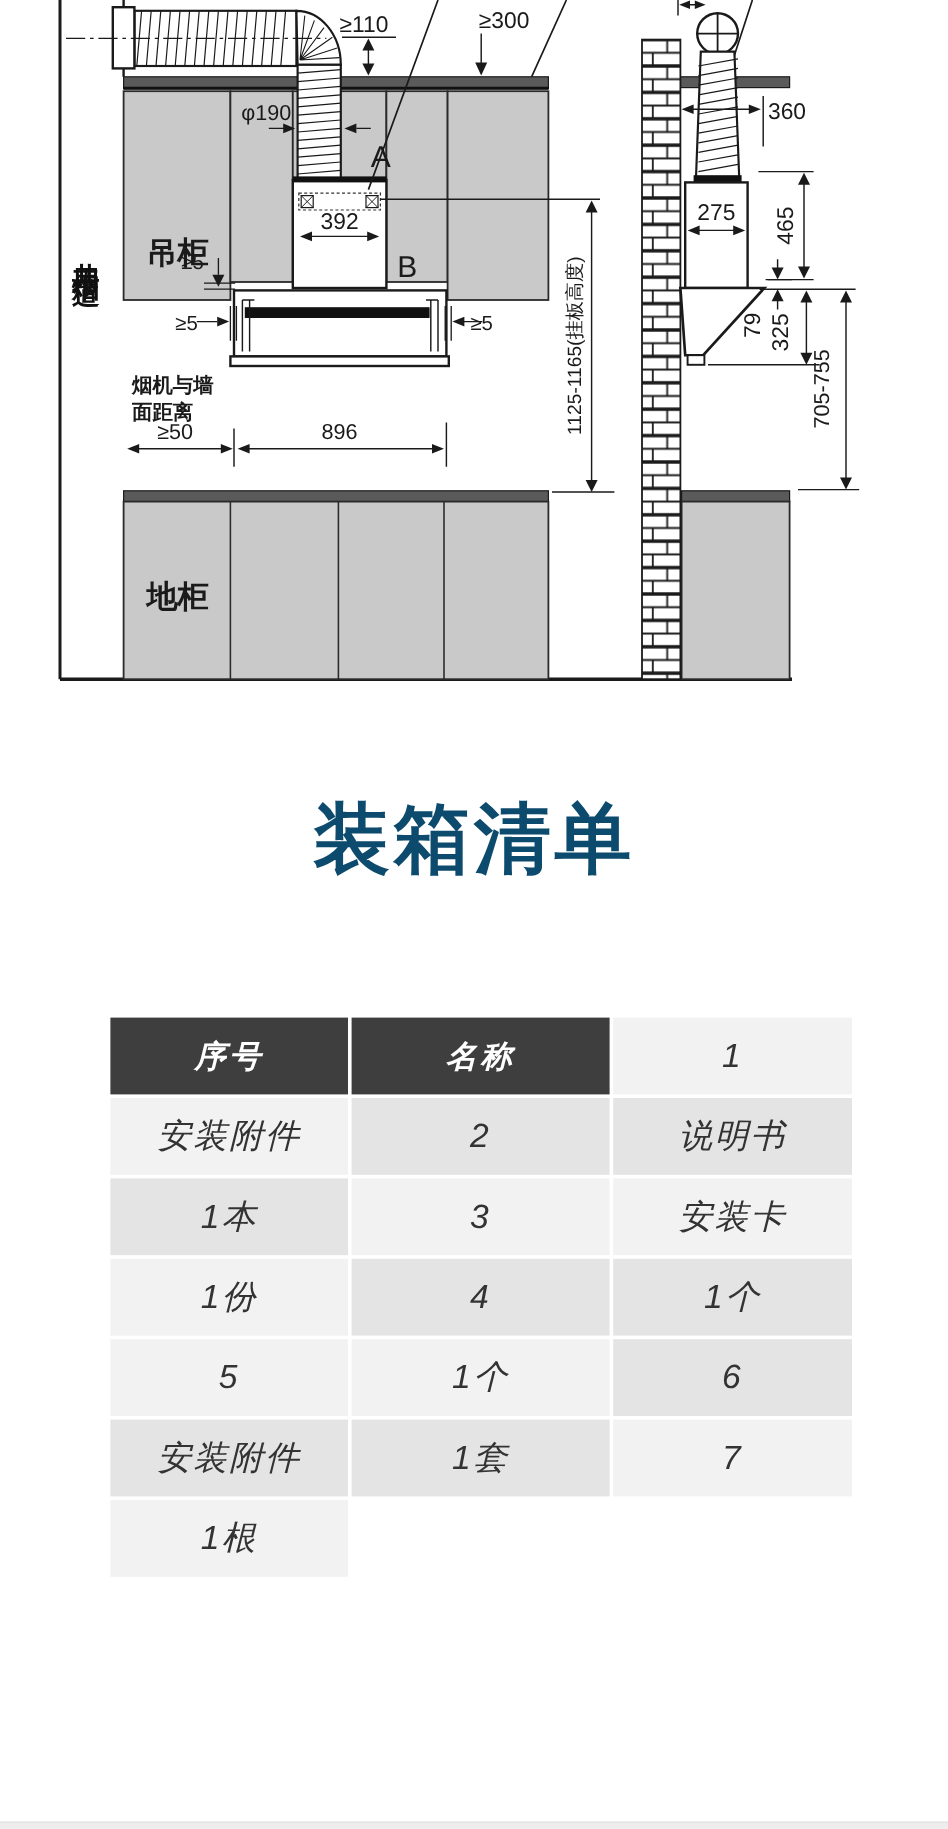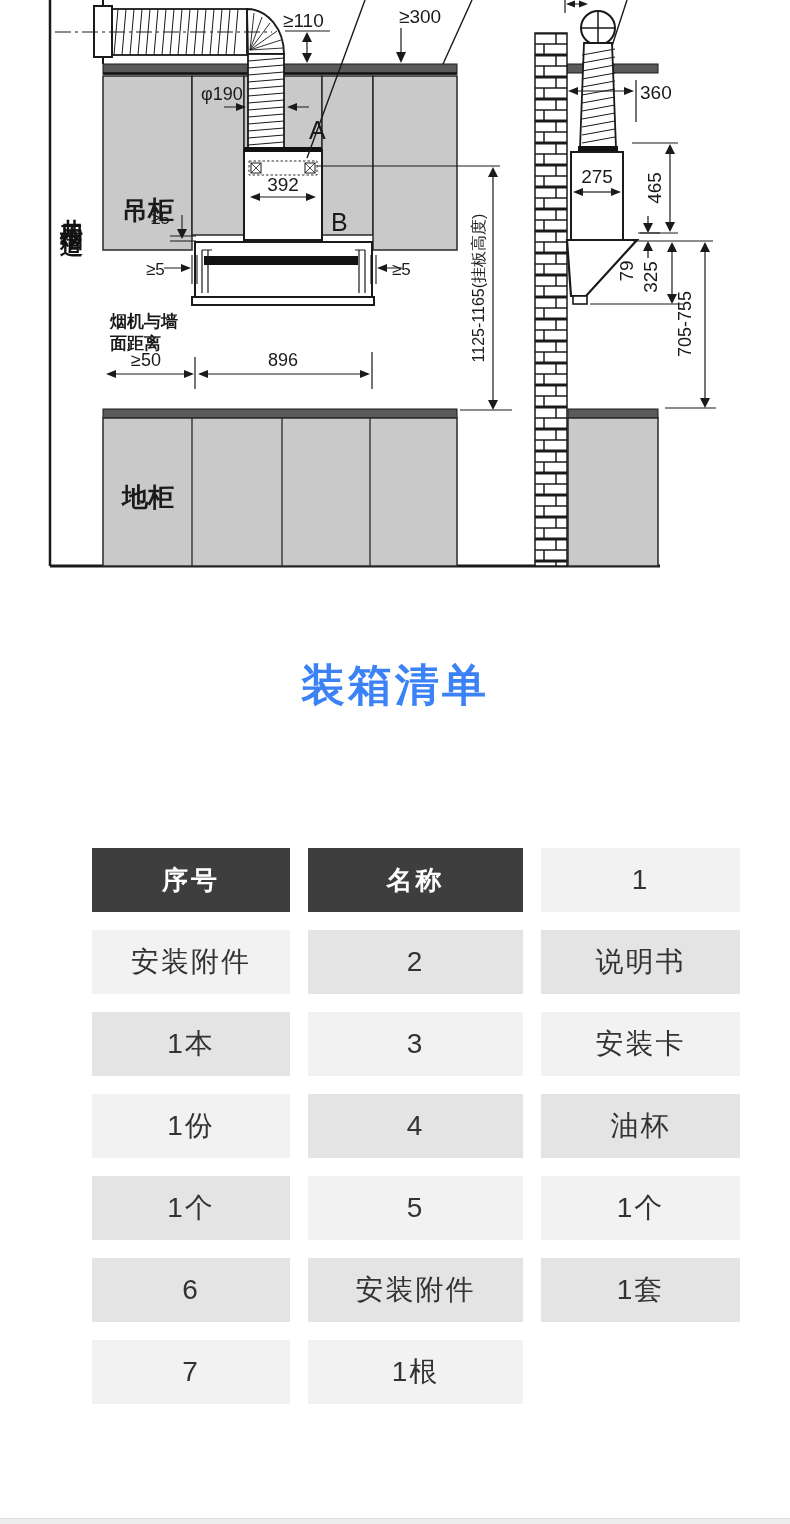--- a/index.html
+++ b/index.html
@@ -8,25 +8,25 @@
     font-family:"Liberation Sans","DejaVu Sans",sans-serif;color:#111;
   }
   #diagram-wrap{position:absolute;left:0;top:0;width:674px;height:575px;}
   svg text{font-family:"Liberation Sans","DejaVu Sans",sans-serif;fill:#1a1a1a;}
   .flue-label{
     position:absolute;left:57px;top:200px;writing-mode:vertical-rl;text-orientation:upright;
     font-size:23px;font-weight:700;letter-spacing:5px;color:#111;
   }
   .page-title{
     position:absolute;left:0;top:656px;width:790px;text-align:center;
-    font-size:44px;font-weight:900;letter-spacing:3px;color:#3b82f6;
+    font-size:64px;font-weight:900;letter-spacing:3px;color:#0c4a6e;
   }
   .ptable{
     position:absolute;left:92px;top:848px;width:618px;
-    display:grid;grid-template-columns:198px 215px 199px;gap:18px;background:#ffffff;
+    display:grid;grid-template-columns:198px 215px 199px;gap:3px;background:#ffffff;font-style:italic;
   }
   .ptable>div{height:64px;display:flex;align-items:center;justify-content:center;}
   .th{background:#3e3e3e;color:#ffffff;font-weight:700;font-size:26px;letter-spacing:3px;}
   .td{font-size:28px;color:#333333;letter-spacing:2px;}
   .r-odd{background:#f2f2f2;}
   .r-even{background:#e4e4e4;}
   .footer-bar{position:absolute;left:0;bottom:0;width:790px;height:5px;background:#ededed;border-top:1px solid #e0e0e0;}
 </style>
 </head>
 <body>
@@ -207,21 +207,20 @@
 
   <div class="td r-even">2</div>
   <div class="td r-even">说明书</div>
   <div class="td r-even">1本</div>
 
   <div class="td r-odd">3</div>
   <div class="td r-odd">安装卡</div>
   <div class="td r-odd">1份</div>
 
   <div class="td r-even">4</div>
-  <div class="td r-even">油杯</div>
   <div class="td r-even">1个</div>
 
   <div class="td r-odd">5</div>
   <div class="td r-odd">1个</div>
 
   <div class="td r-even">6</div>
   <div class="td r-even">安装附件</div>
   <div class="td r-even">1套</div>
 
   <div class="td r-odd">7</div>

